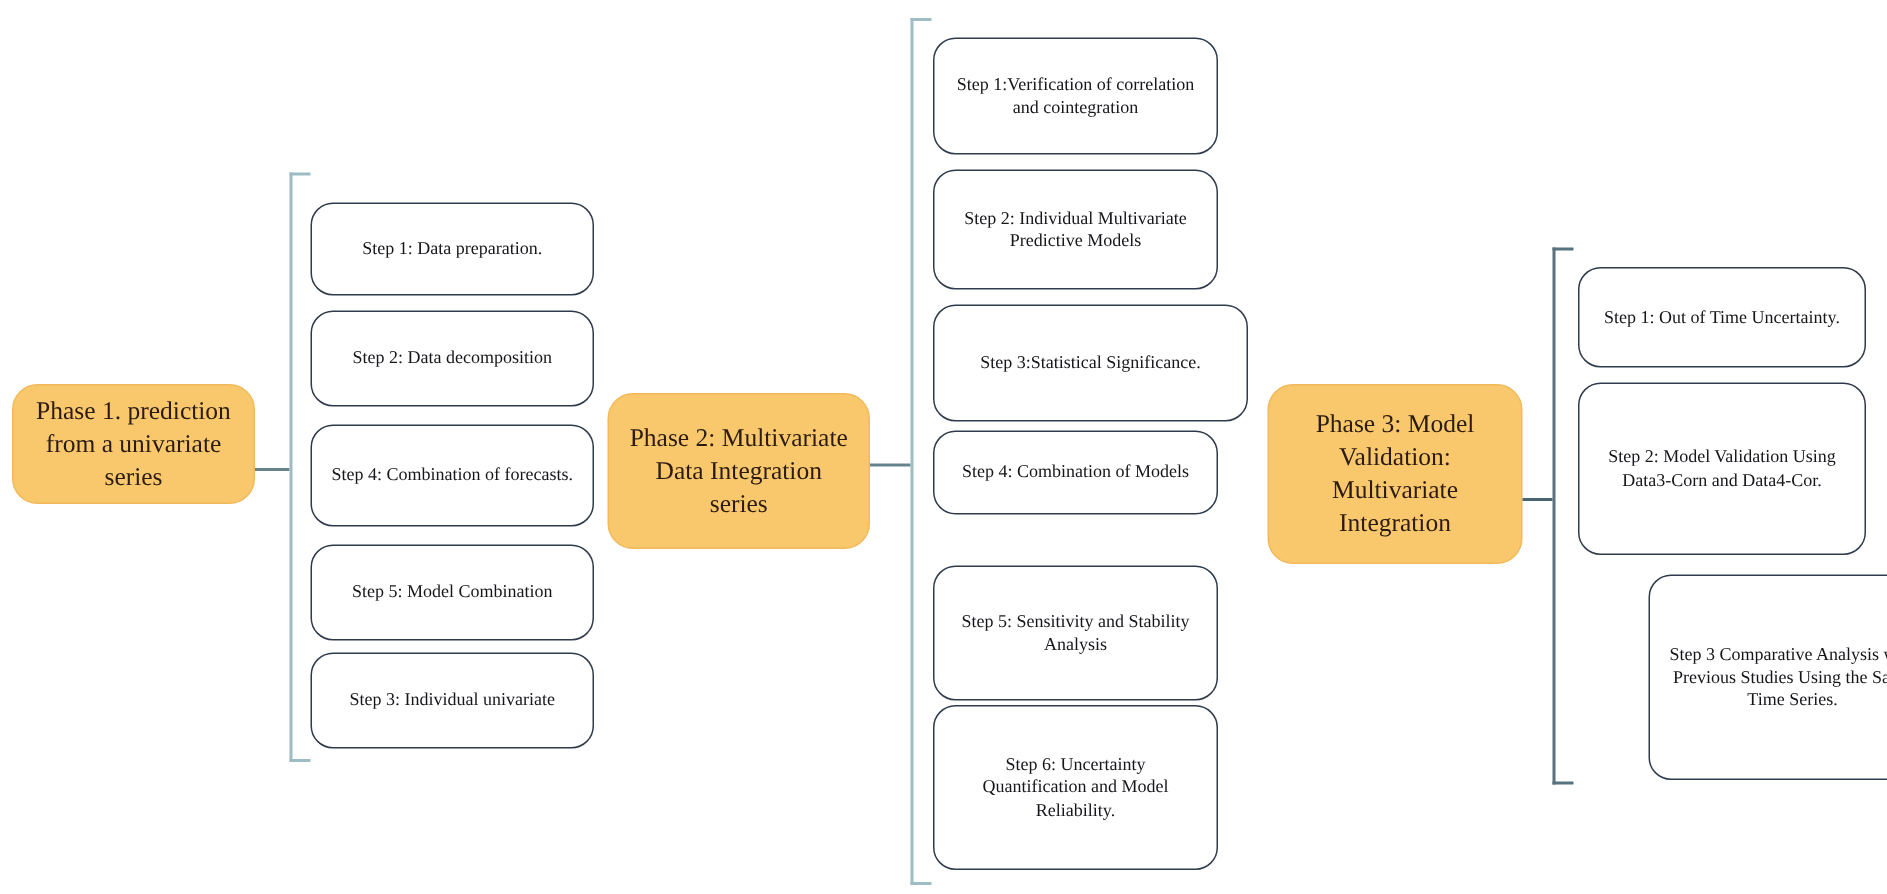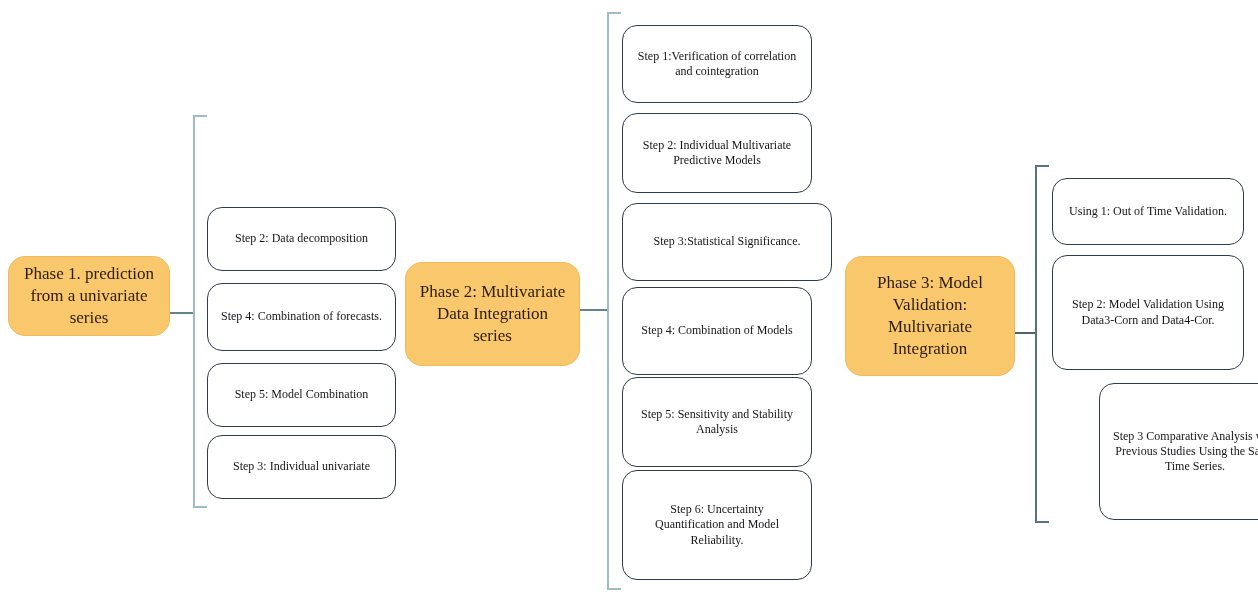--- a/index.html
+++ b/index.html
@@ -67,21 +67,21 @@
   .p1s4{ left: 207px;  top: 363px; width: 189px; height: 64px; }
   .p1s5{ left: 207px;  top: 435px; width: 189px; height: 64px; }
 
   
   .p2  { left: 405px;  top: 262px; width: 175px; height: 104px; }
   .c2  { left: 580px;  top: 309px; width: 27px;  background: var(--connector, #64838D); }
   .b2  { left: 607px;  top: 12px;  width: 14px;  height: 578px; border-color: var(--bracket-light, #9EBCC4); }
   .p2s1{ left: 622px;  top: 25px;  width: 190px; height: 78px; }
   .p2s2{ left: 622px;  top: 113px; width: 190px; height: 80px; text-align: center; }
   .p2s3{ left: 622px;  top: 203px; width: 210px; height: 78px; }
-  .p2s4{ left: 622px;  top: 287px; width: 190px; height: 88px; }
+  .p2s4{ left: 622px;  top: 287px; width: 190px; height: 56px; }
   .p2s5{ left: 622px;  top: 377px; width: 190px; height: 90px; }
   .p2s6{ left: 622px;  top: 470px; width: 190px; height: 110px; }
 
   
   .p3  { left: 845px;  top: 256px; width: 170px; height: 120px; }
   .c3  { left: 1015px; top: 332px; width: 20px;  background: var(--connector-dark, #4A6570); }
   .b3  { left: 1035px; top: 165px; width: 14px;  height: 358px; border-color: var(--bracket-dark, #56737F); }
   .p3s1{ left: 1052px; top: 178px; width: 192px; height: 67px; }
   .p3s2{ left: 1052px; top: 255px; width: 192px; height: 115px; }
   .p3s3{ left: 1052px; top: 383px; width: 192px; height: 137px; margin-left: 47px; }
@@ -89,20 +89,23 @@
 </head>
 <body>
 
 <div id="canvas">
 
   <div class="phase-box p1">
     <span>Phase 1. prediction from a univariate series</span>
   </div>
   <div class="connector c1"></div>
   <div class="bracket b1"></div>
+  <div class="step-box p1s1">
+    <span>Step 1: Data preparation.</span>
+  </div>
   <div class="step-box p1s2">
     <span>Step 2: Data decomposition</span>
   </div>
   <div class="step-box p1s3">
     <span>Step 4: Combination of forecasts.</span>
   </div>
   <div class="step-box p1s4">
     <span>Step 5: Model Combination</span>
   </div>
   <div class="step-box p1s5">
@@ -132,21 +135,21 @@
   <div class="step-box p2s6">
     <span>Step 6: Uncertainty Quantification and Model Reliability.</span>
   </div>
 
   <div class="phase-box p3">
     <span>Phase 3: Model Validation: Multivariate Integration</span>
   </div>
   <div class="connector c3"></div>
   <div class="bracket b3"></div>
   <div class="step-box p3s1">
-    <span>Using 1: Out of Time Validation.</span>
+    <span>Step 1: Out of Time Uncertainty.</span>
   </div>
   <div class="step-box p3s2">
     <span>Step 2: Model Validation Using Data3-Corn and Data4-Cor.</span>
   </div>
   <div class="step-box p3s3">
     <span>Step 3 Comparative Analysis with Previous Studies Using the Same Time Series.</span>
   </div>
 
 </div>
 

